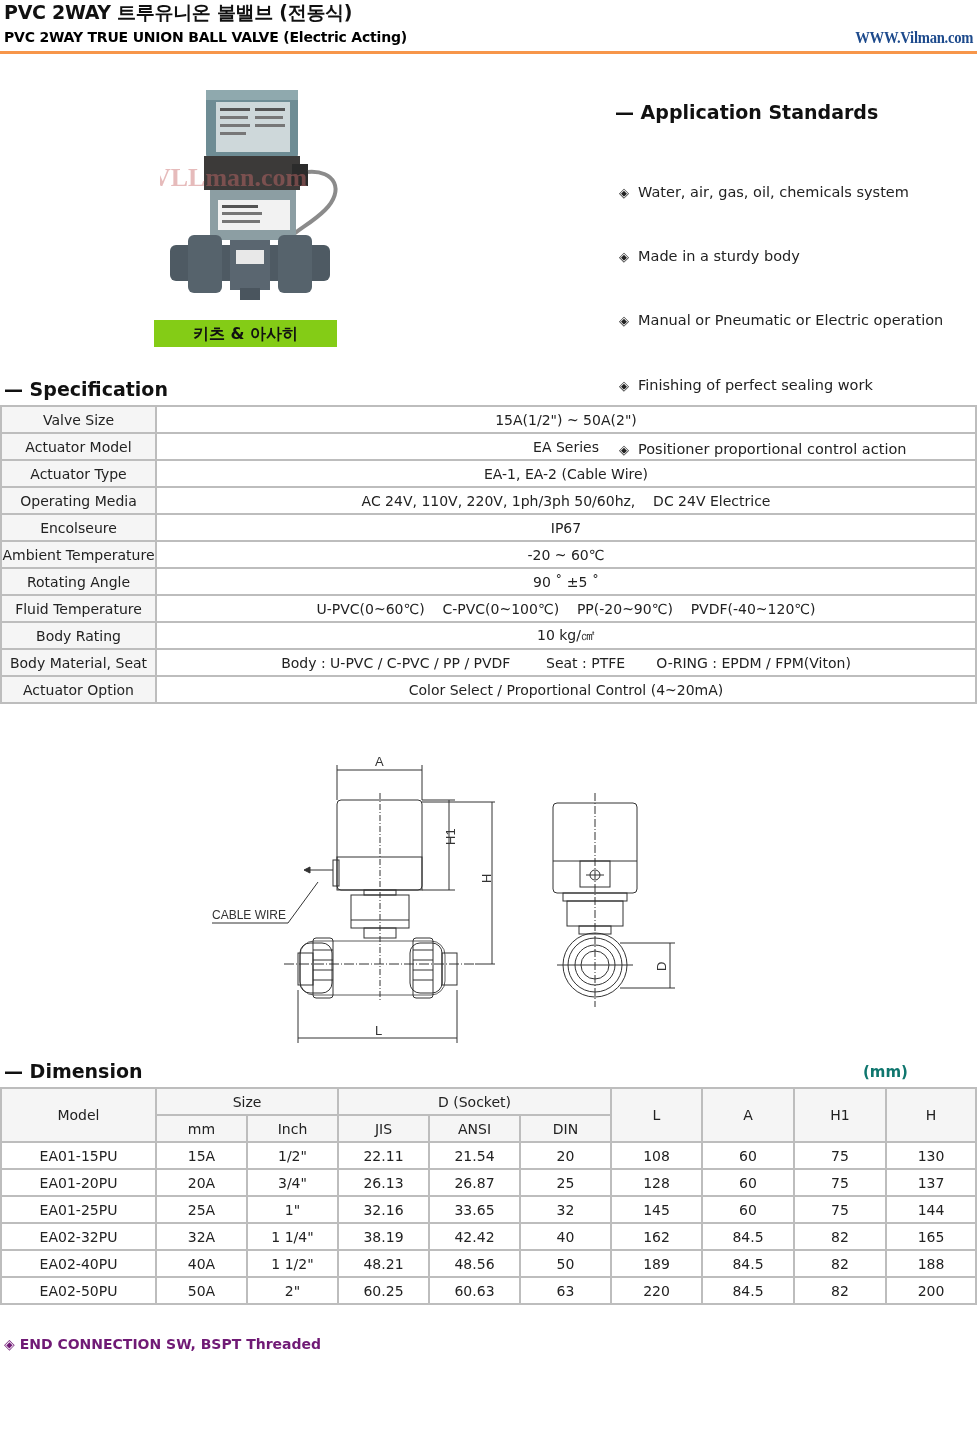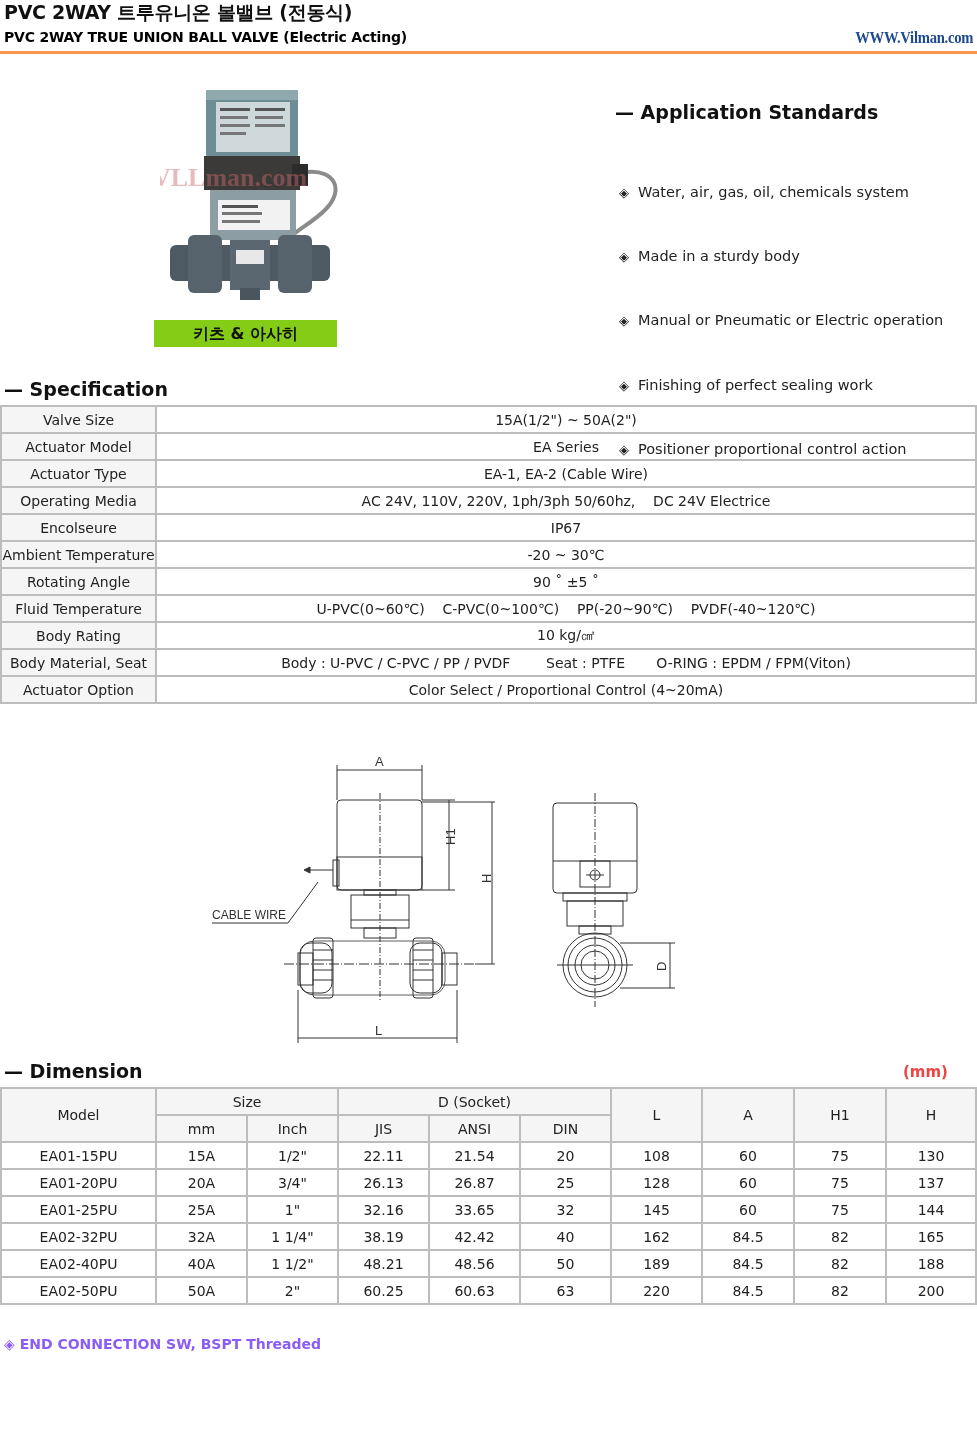--- a/index.html
+++ b/index.html
@@ -21,38 +21,38 @@
   
   #app-heading { left:615px; top:101px; font-size:19px; font-weight:bold; color:#111; white-space:nowrap; }
   #app-list { left:619px; top:137px; margin:0; padding:0; list-style:none; }
   #app-list li { font-size:14.5px; height:24.2px; line-height:30px; white-space:nowrap; color:#222;margin-top:40px; }
   .diamond { display:inline-block; width:16px; font-size:13px; color:#222; margin-right:3px; }
 
   
   .section-heading { font-size:19px; font-weight:bold; color:#111; white-space:nowrap; }
   #spec-heading { left:4px; top:378px; }
   #dim-heading { left:4px; top:1060px; }
-  #unit-label { left:863px; top:1063px; font-size:15px; font-weight:bold; color:#ef4444;margin-left:40px; }
+  #unit-label { left:863px; top:1063px; font-size:15px; font-weight:bold; color:#0f766e; }
 
   
   table { border-collapse:collapse; position:absolute; table-layout:fixed; }
   td, th { border:2px solid #bdbdbd; text-align:center; font-weight:normal; padding:0; color:#222; font-size:14px; white-space:nowrap; }
   #spec-table { left:0; top:405px; width:977px; }
   #spec-table td { height:25px; }
   #spec-table td.label { background:#f5f5f5; width:150px; }
 
   
   #diagram { left:200px; top:745px; width:490px; height:300px; }
 
   
   #dim-table { left:0; top:1087px; width:977px; }
   #dim-table th { background:#f5f5f5; height:25px; }
   #dim-table td { height:25px; }
 
-  #end-connection { left:4px; top:1336px; font-size:14px; font-weight:bold; color:#8b5cf6; white-space:nowrap; }
+  #end-connection { left:4px; top:1336px; font-size:14px; font-weight:bold; color:#701a75; white-space:nowrap; }
 </style>
 </head>
 <body>
 
 <div id="title-ko" class="abs">PVC 2WAY 트루유니온 볼밸브 (전동식)</div>
 <div id="title-en" class="abs">PVC 2WAY TRUE UNION BALL VALVE (Electric Acting)</div>
 <div id="website" class="abs">WWW.Vilman.com</div>
 <div id="header-rule" class="abs"></div>
 
 <div id="product-photo" class="abs">
@@ -123,21 +123,21 @@
     <tr>
         <td class="label">Operating Media</td>
         <td style="white-space:pre">AC 24V, 110V, 220V, 1ph/3ph 50/60hz,    DC 24V Electrice</td>
       </tr>
     <tr>
         <td class="label">Encolseure</td>
         <td>IP67</td>
       </tr>
     <tr>
         <td class="label">Ambient Temperature</td>
-        <td>-20 ~ 30℃</td>
+        <td>-20 ~ 60℃</td>
       </tr>
     <tr>
         <td class="label">Rotating Angle</td>
         <td>90 ˚ ±5 ˚</td>
       </tr>
     <tr>
         <td class="label">Fluid Temperature</td>
         <td style="white-space:pre">U-PVC(0~60℃)    C-PVC(0~100℃)    PP(-20~90℃)    PVDF(-40~120℃)</td>
       </tr>
     <tr>

